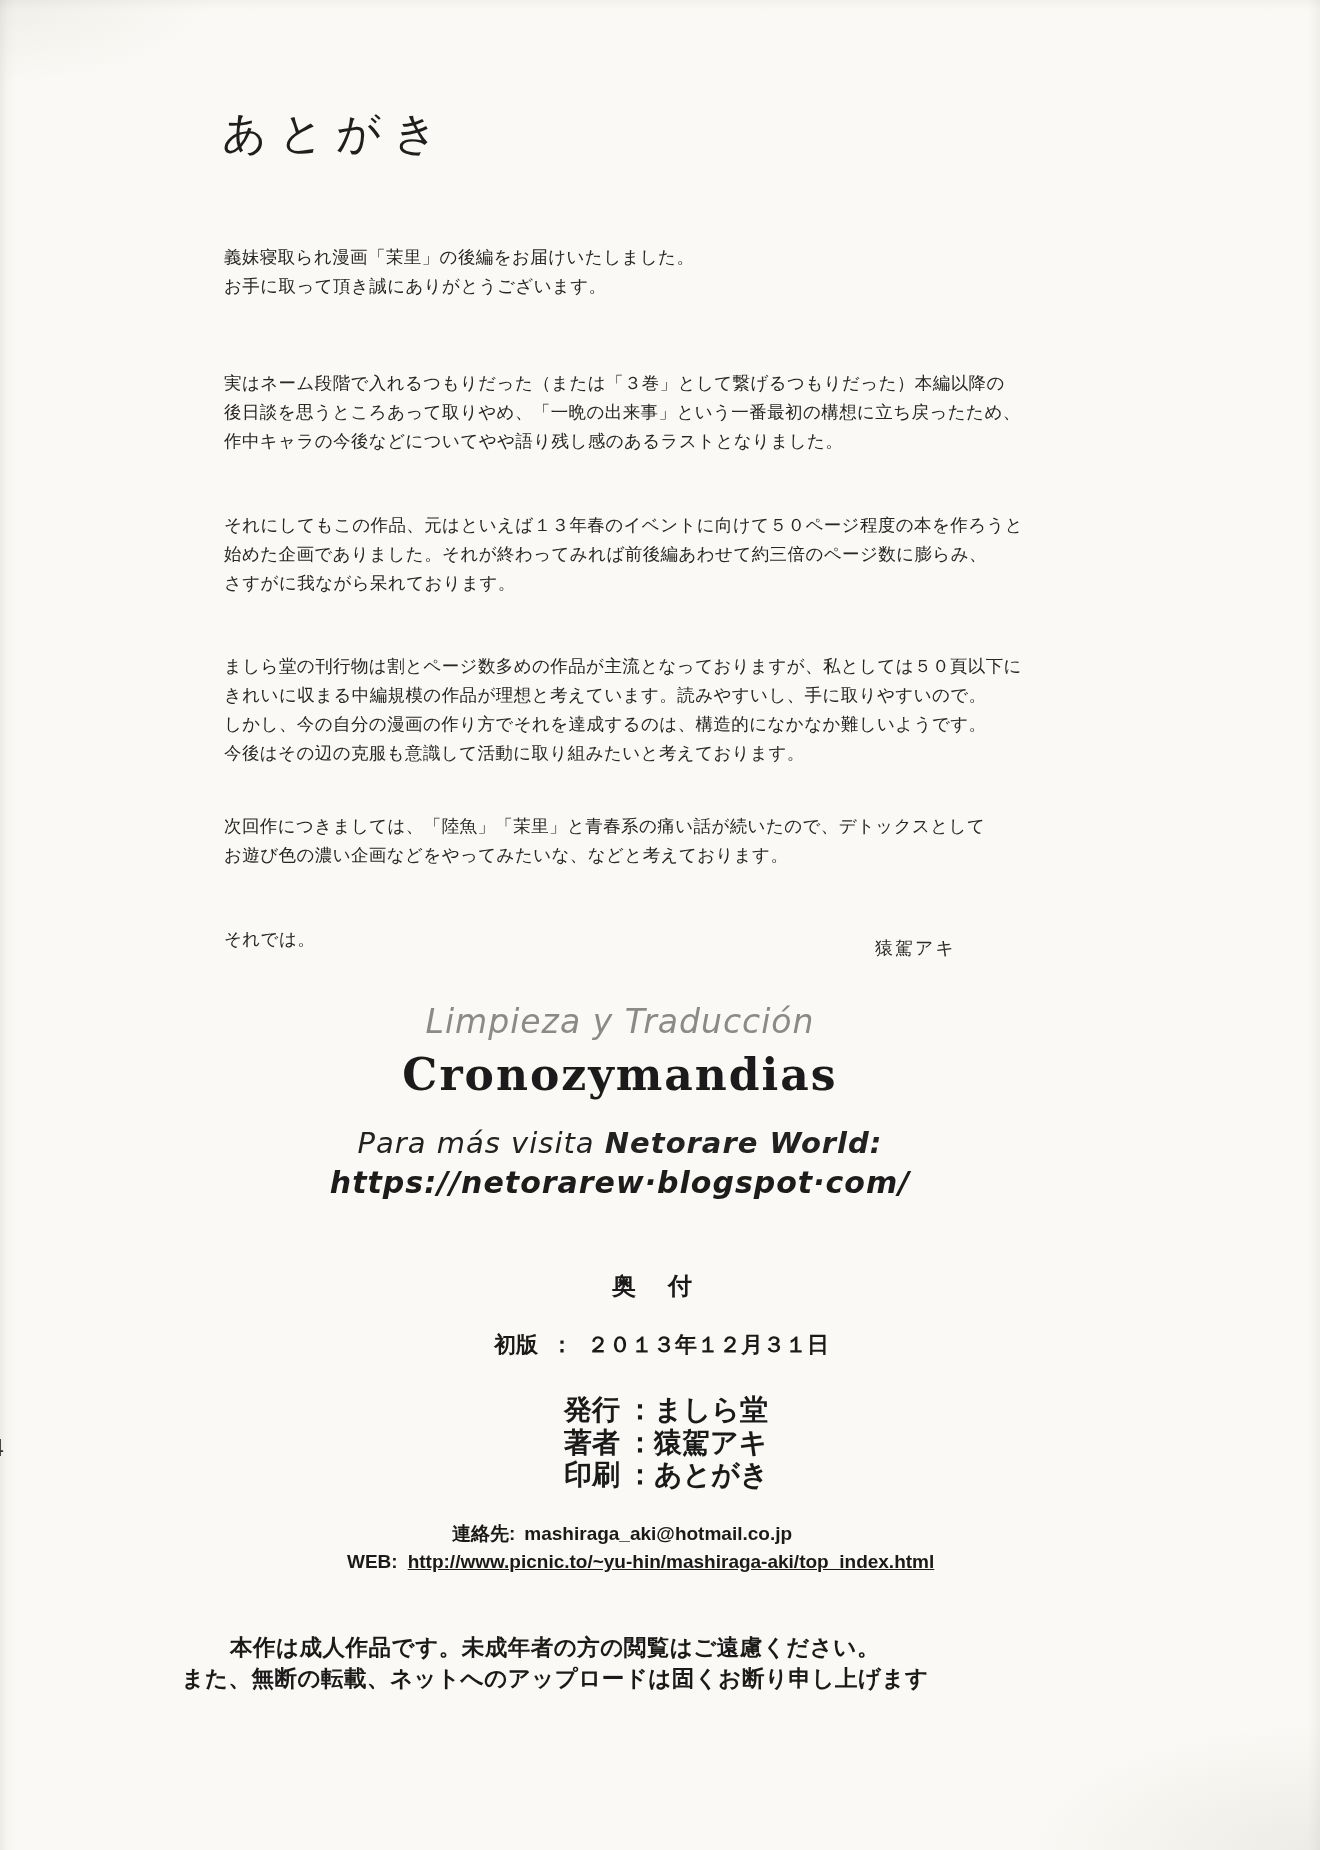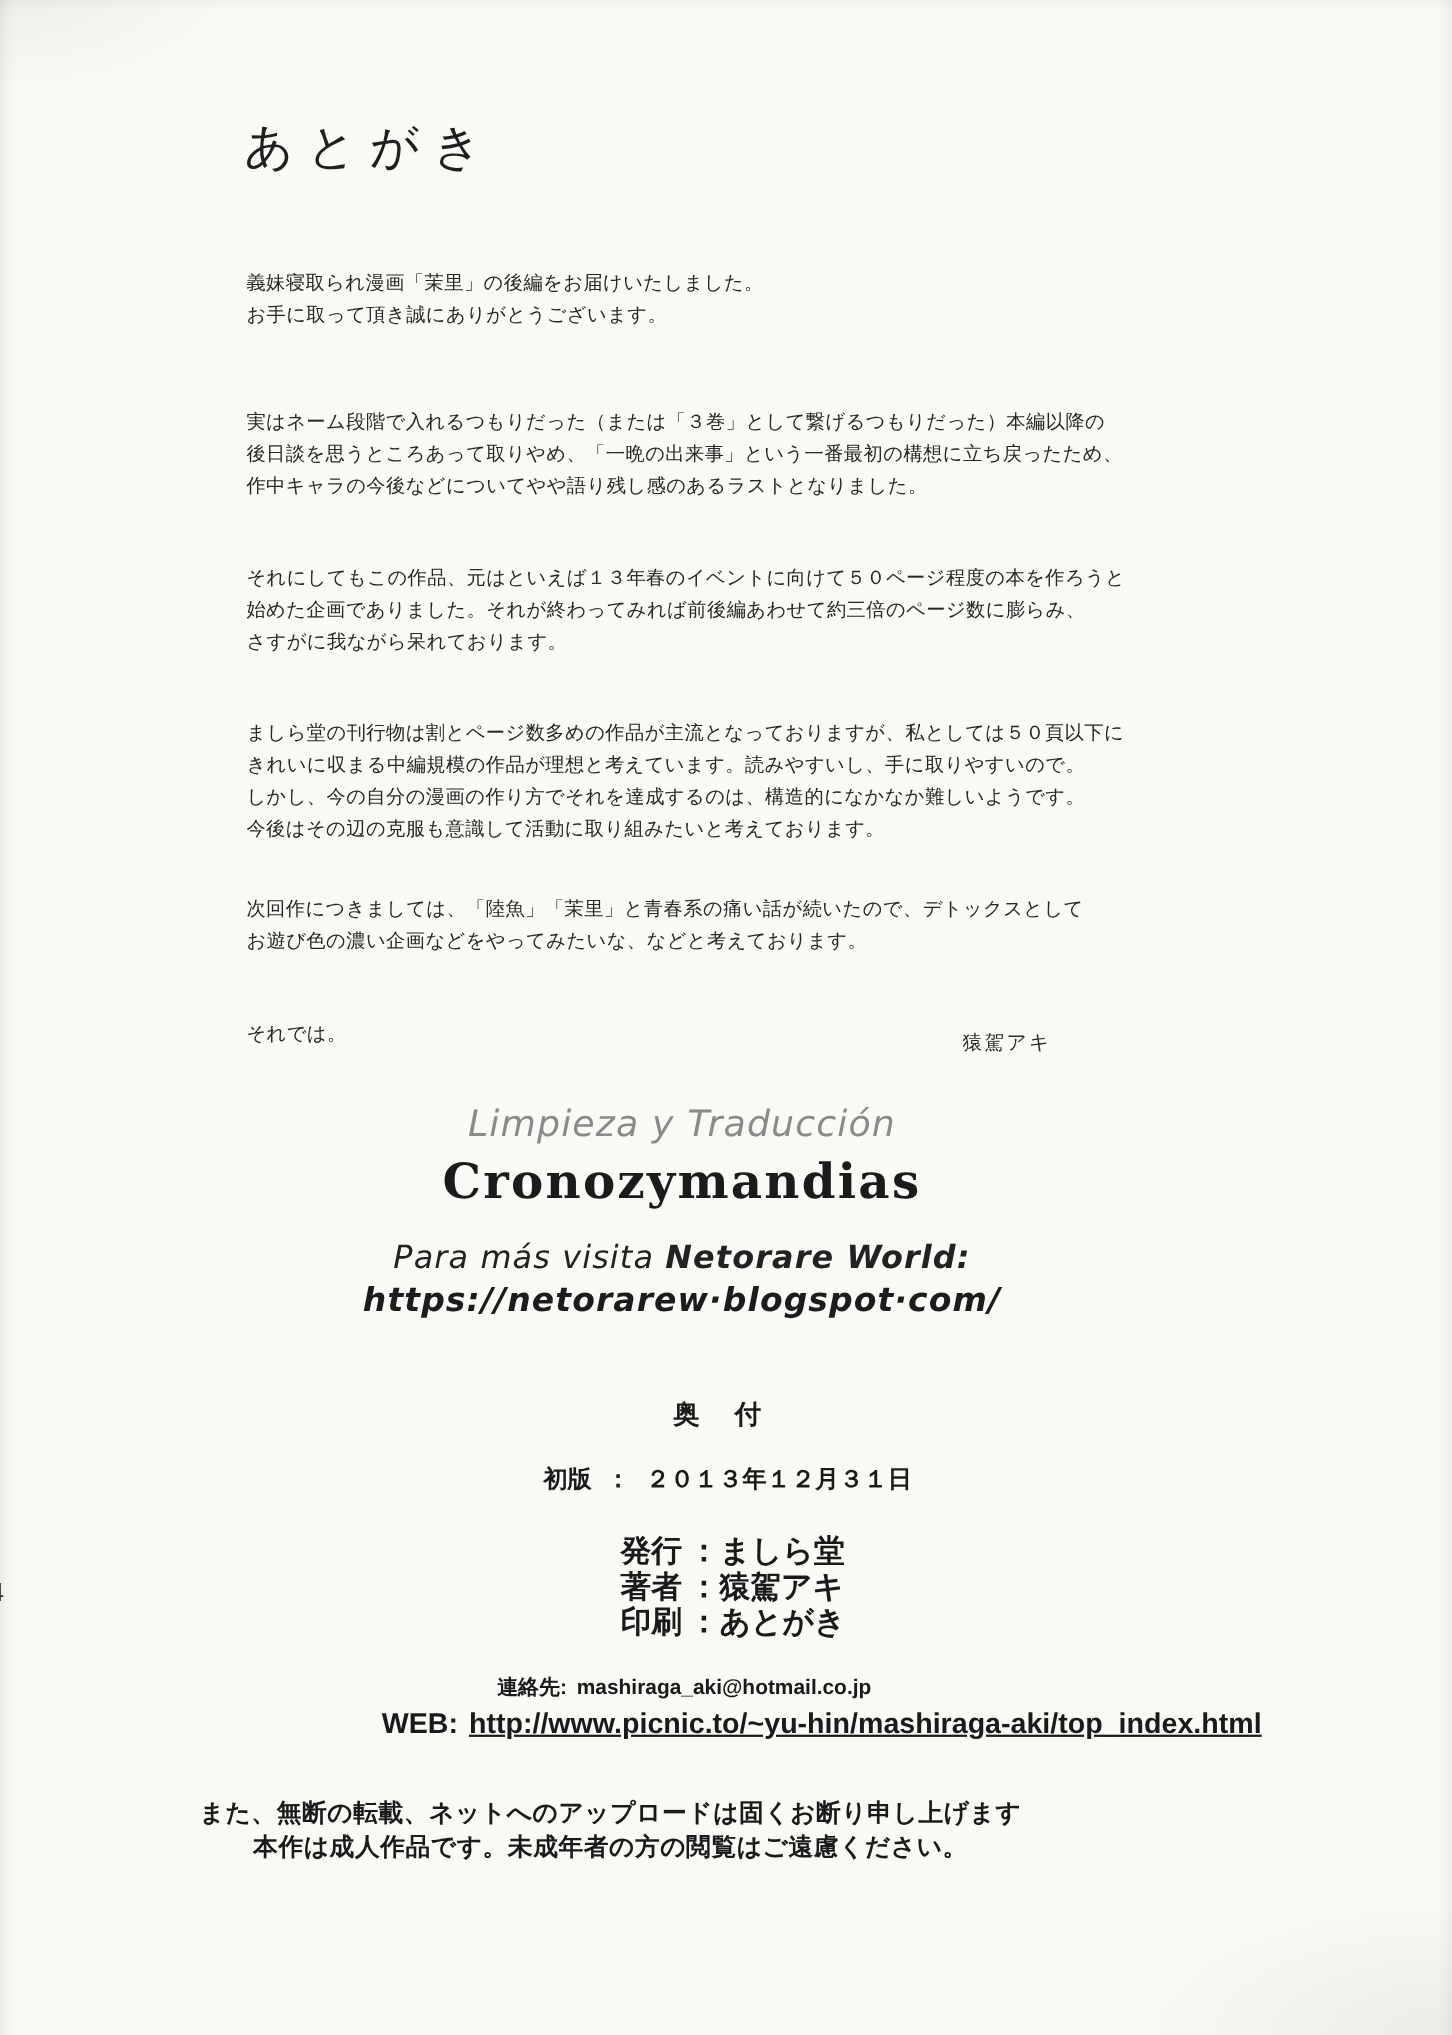--- a/index.html
+++ b/index.html
@@ -76,21 +76,21 @@
     position:absolute; left:564px; top:1394px; font-size:28px; line-height:32.5px;
   }
   .colophon-rows .row { display:flex; }
   .colophon-rows .label { width:62px; }
   .colophon-rows .sep { width:28px; }
   .contact-line {
     position:absolute; left:452px; top:1521px; font-size:19px;
   }
   .contact-line .value { margin-left:9px; }
   .web-line {
-    position:absolute; left:347px; top:1551px; font-size:26px;
+    position:absolute; left:347px; top:1551px; font-size:19px;
   }
   .web-line .value { margin-left:10px; text-decoration:underline; }
   .notice {
     position:absolute; left:0px; top:1632px; width:1110px;
     text-align:center; font-size:22.5px; line-height:31px; letter-spacing:0.5px;
   }
 </style>
 </head>
 <body>
 
@@ -151,19 +151,19 @@
 
   <div class="contact-line gothic">
     <span>連絡先:</span><span class="value">mashiraga_aki@hotmail.co.jp</span>
   </div>
 
   <div class="web-line gothic">
     <span>WEB:</span><span class="value">http://www.picnic.to/~yu-hin/mashiraga-aki/top_index.html</span>
   </div>
 
   <div class="notice gothic">
+    <div>本作は成人作品です。未成年者の方の閲覧はご遠慮ください。</div>
     <div>また、無断の転載、ネットへのアップロードは固くお断り申し上げます</div>
-    <div>本作は成人作品です。未成年者の方の閲覧はご遠慮ください。</div>
   </div>
 
   <div class="page-number">4</div>
 
 </div>
 
 </body></html>

